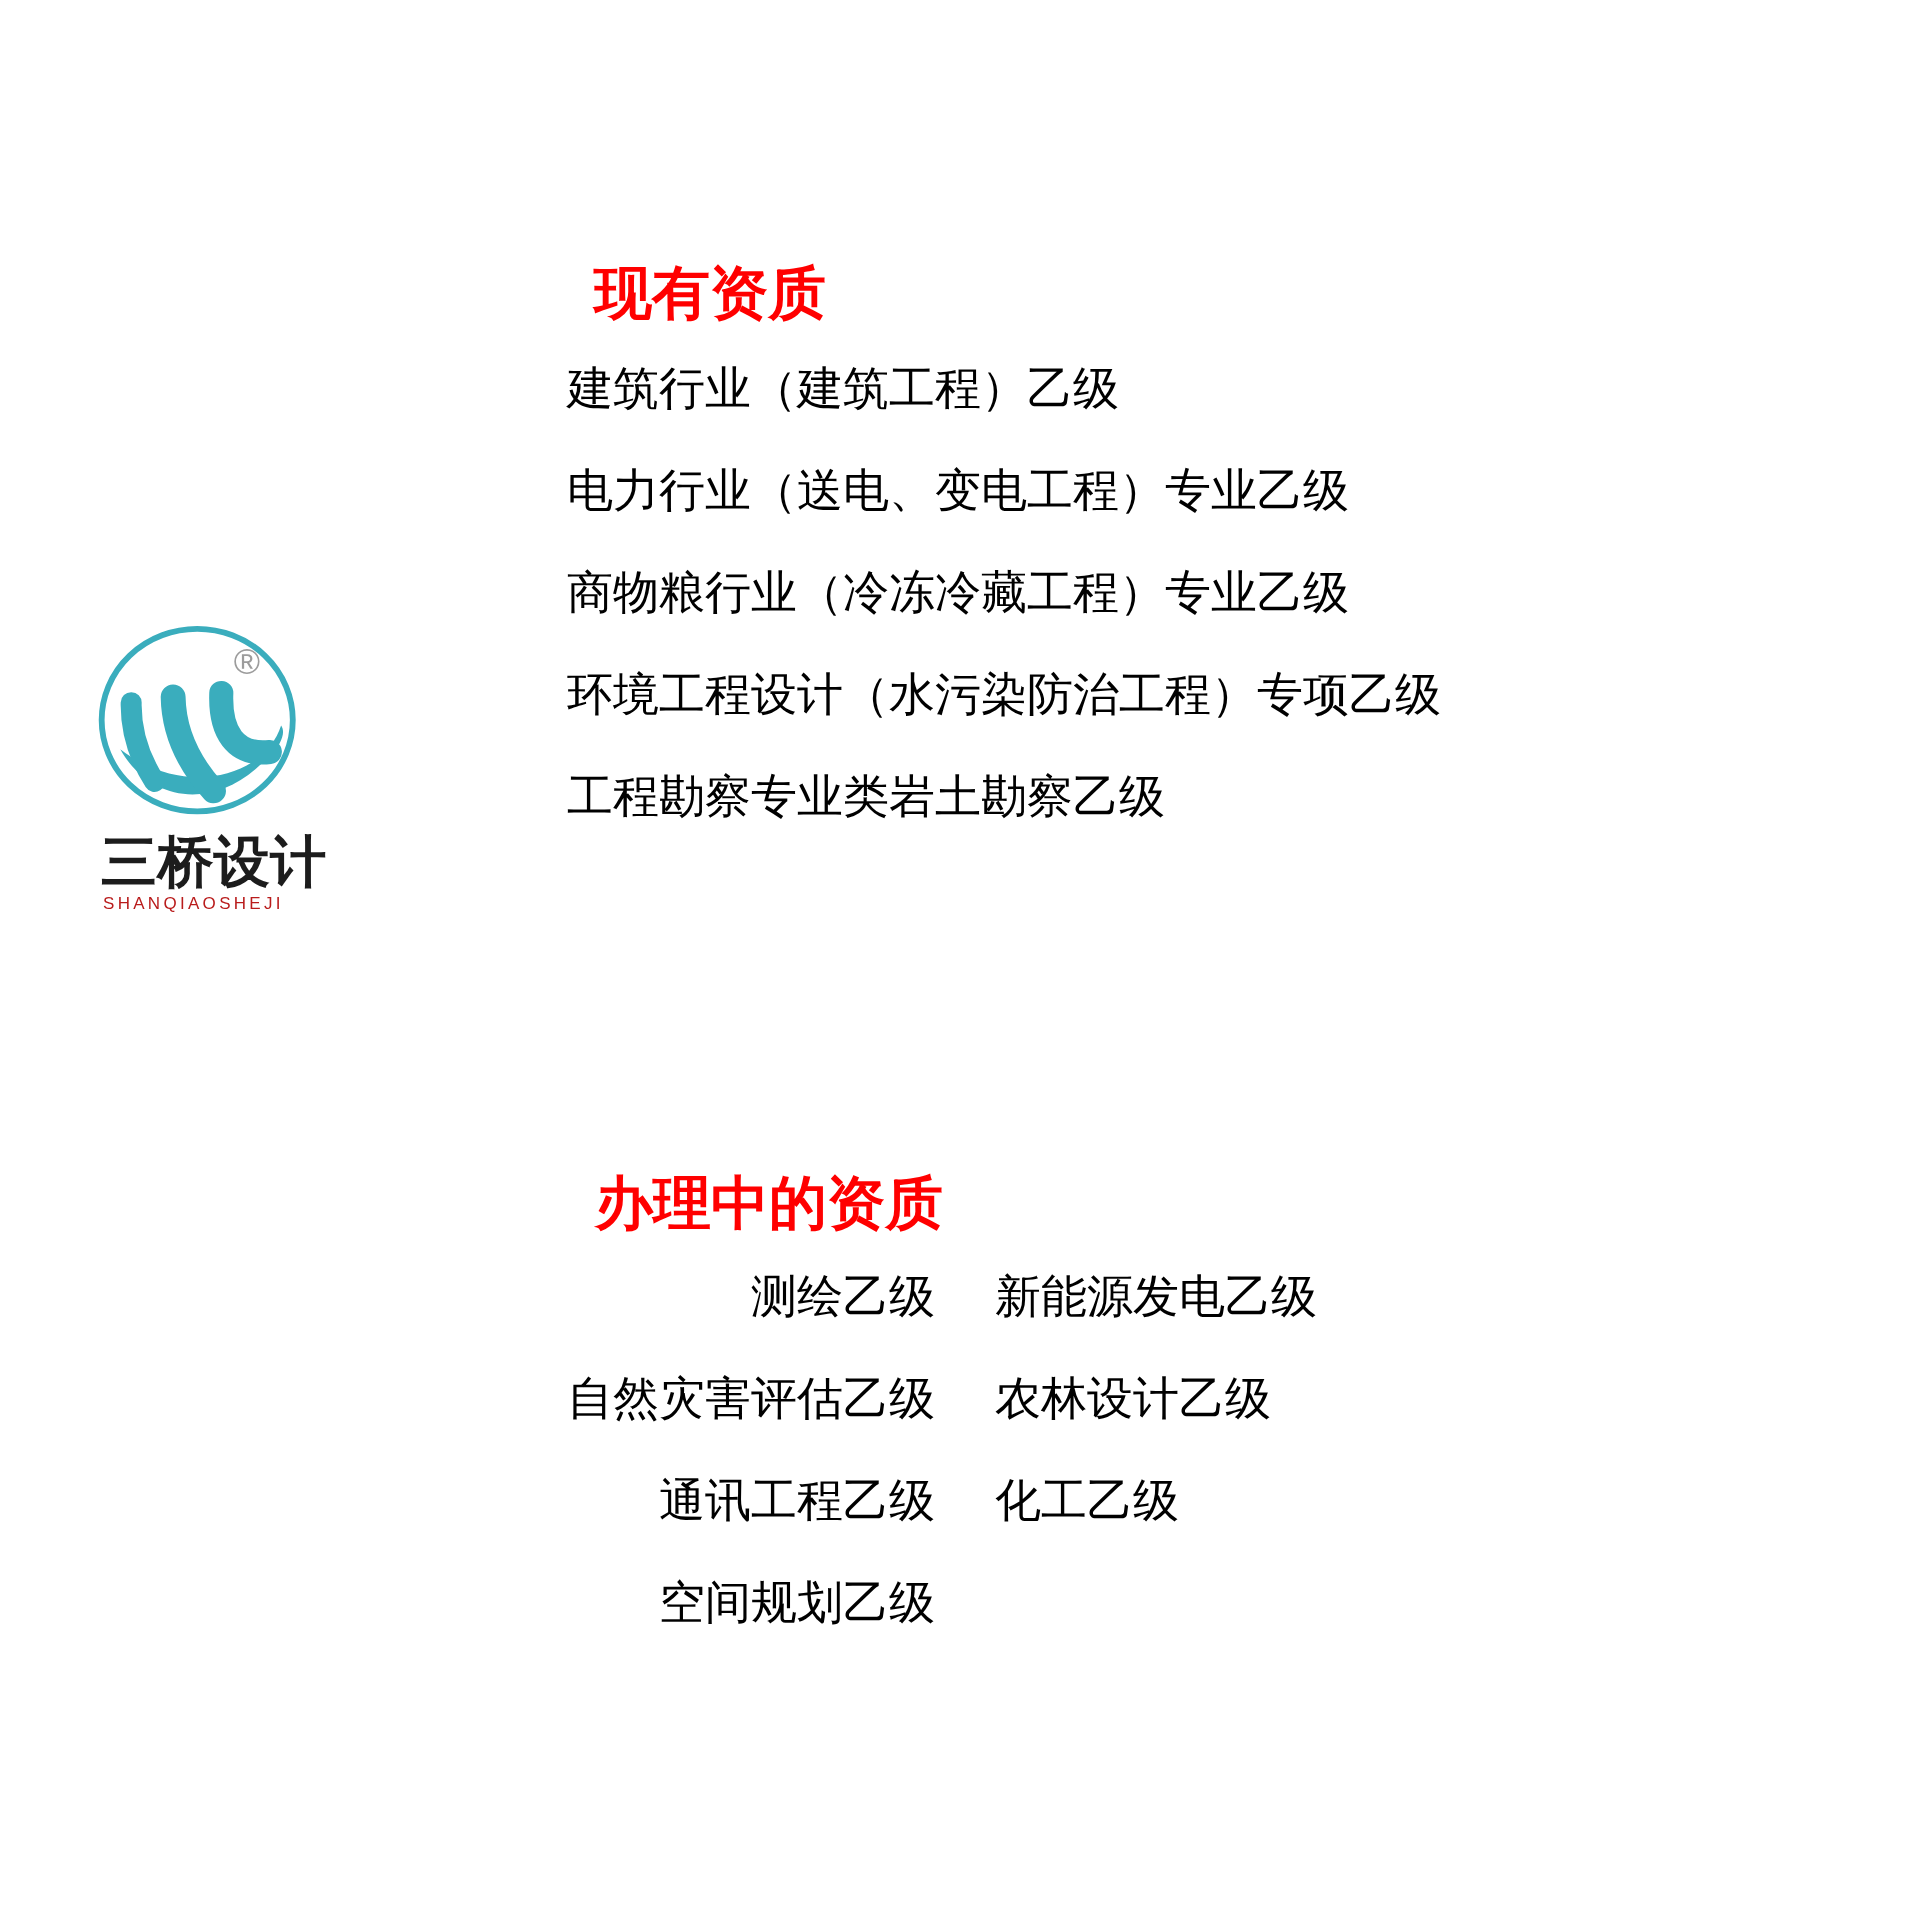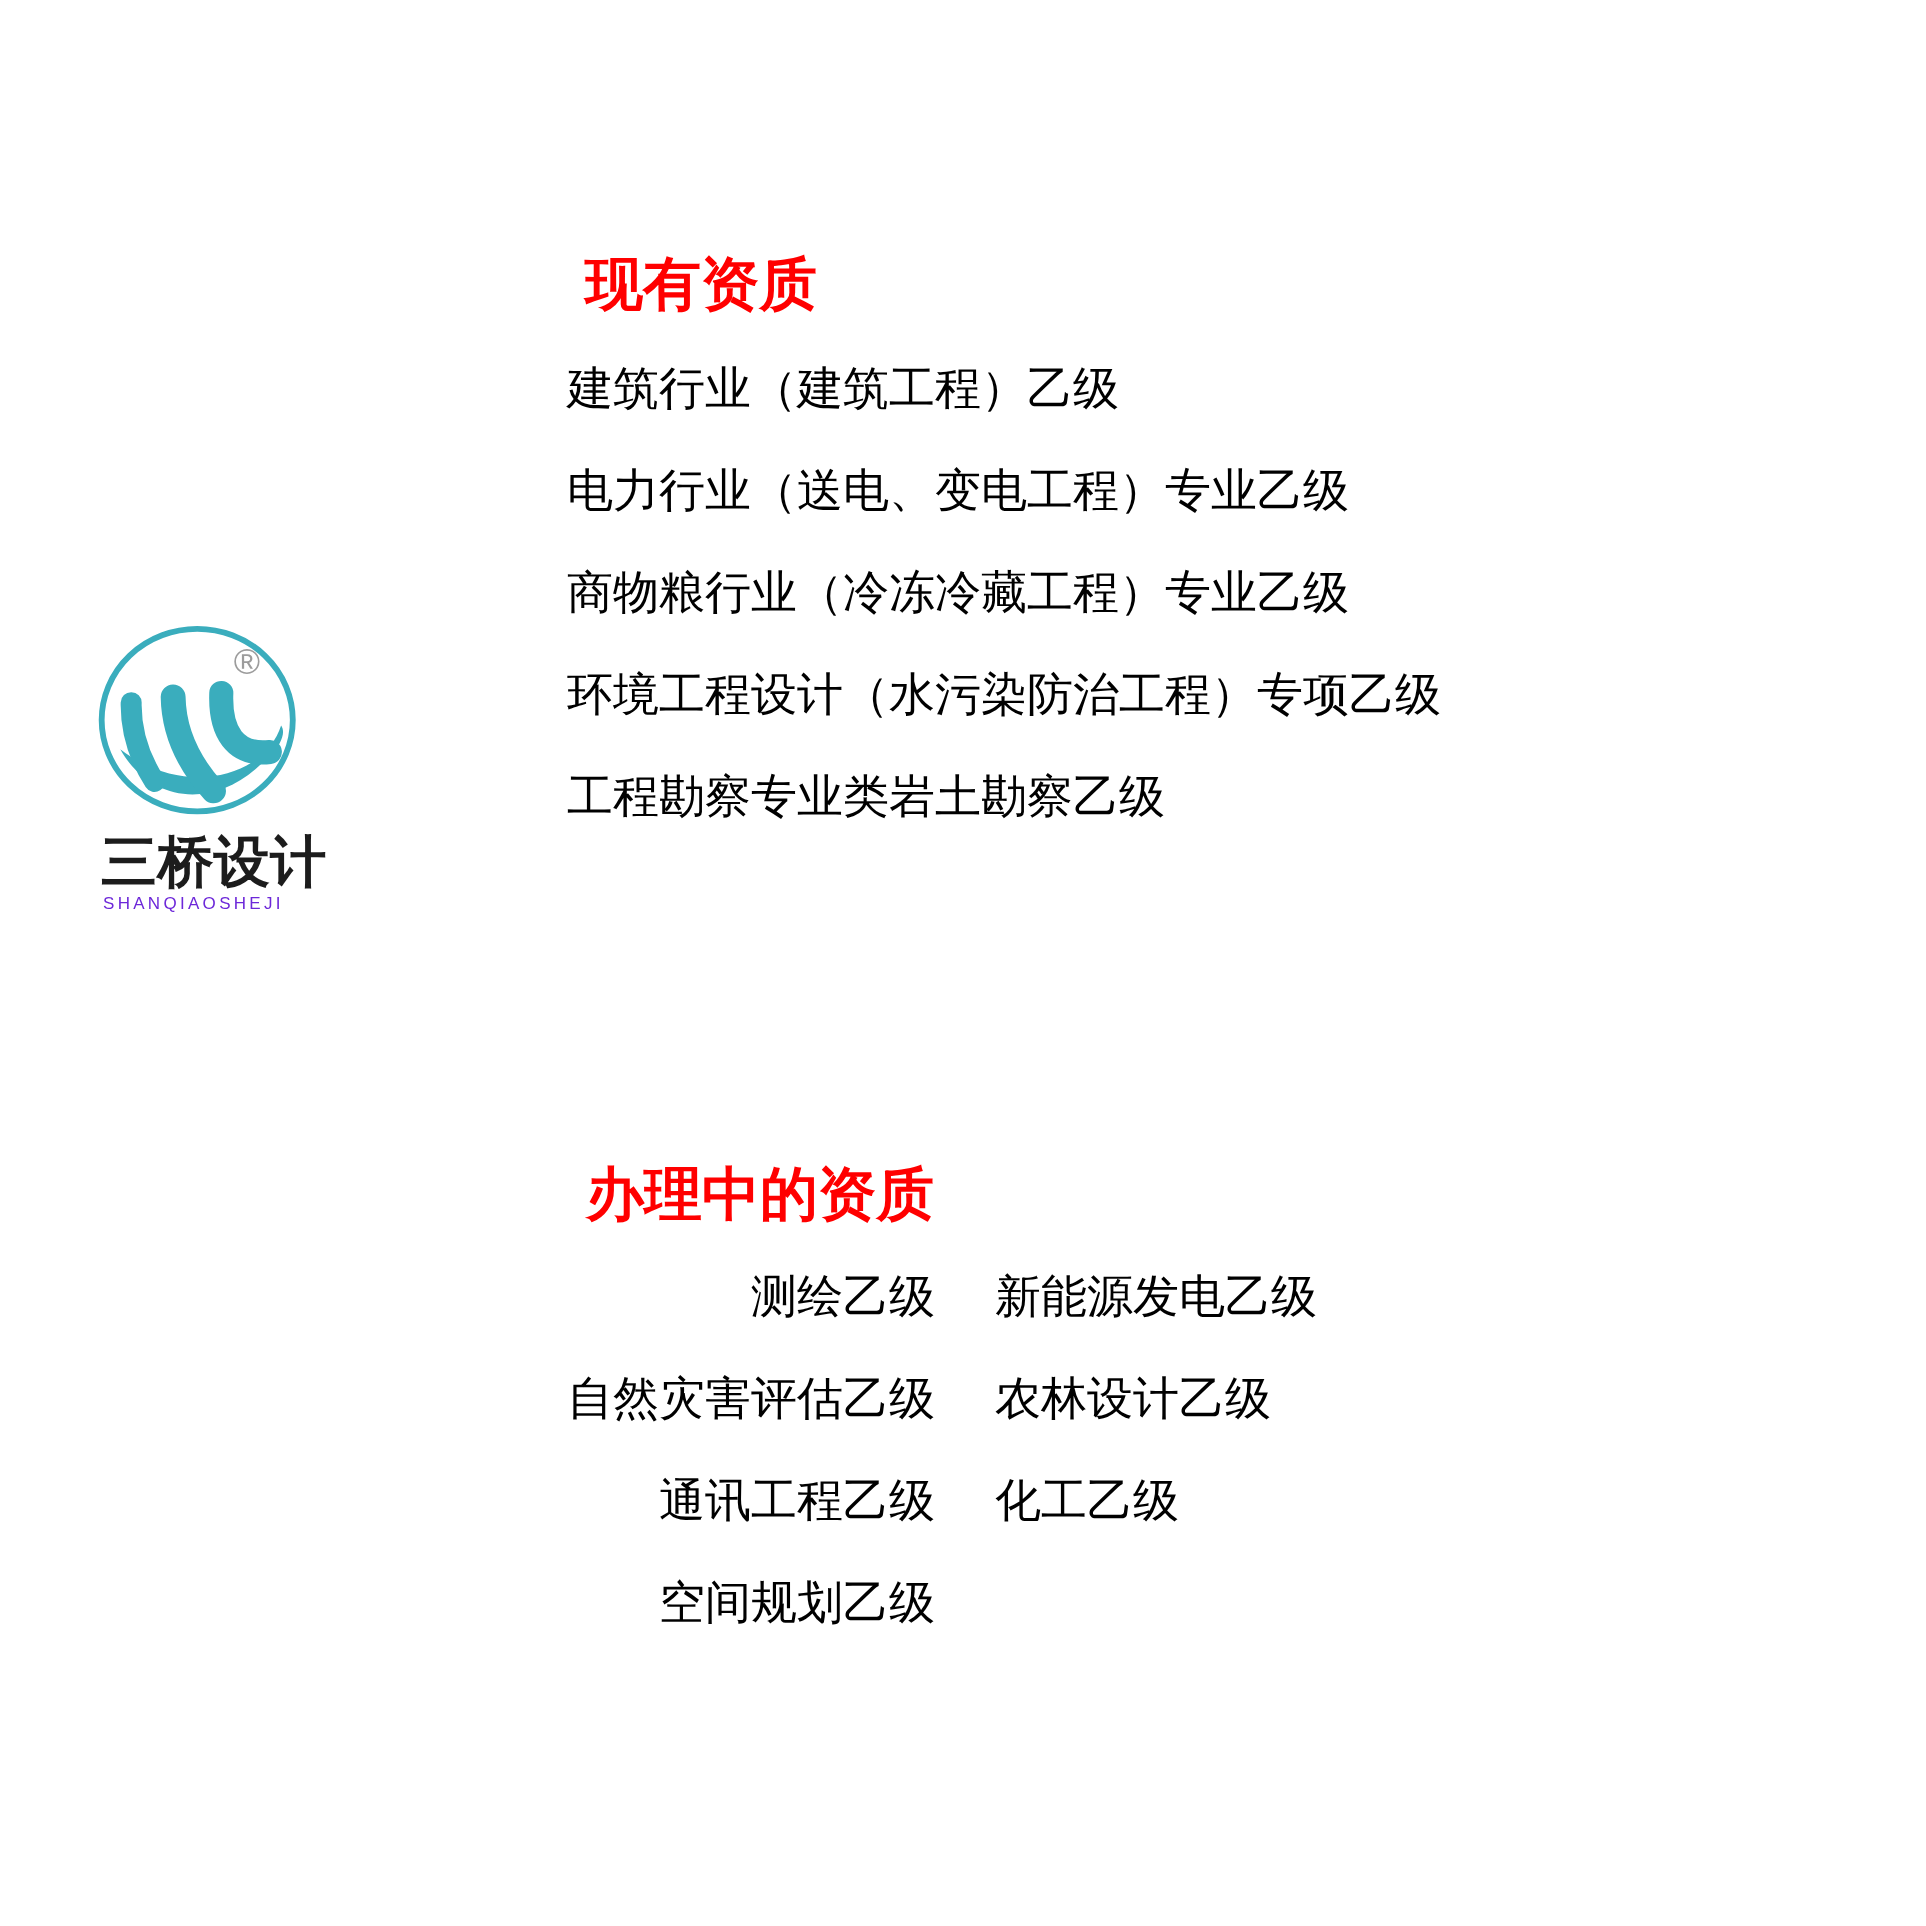--- a/index.html
+++ b/index.html
@@ -40,28 +40,28 @@
   .brand-en {
     position: absolute;
     left: 103px;
     top: 894px;
     width: 241px;
     font-family: "Liberation Sans", "DejaVu Sans", sans-serif;
     font-weight: 400;
     font-size: 17px;
     line-height: 20px;
     letter-spacing: 3.3px;
-    color: #6d28d9;
+    color: #b91c1c;
     white-space: nowrap;
   }
 
   
   .section-title {
     position: absolute;
-    margin: 0;
+    margin: 9px;
     font-size: 58px;
     line-height: 63px;
     font-weight: bold;
     color: #ff0000;
     white-space: nowrap;
   }
   .title-existing { left: 585px; top: 253px; }
   .title-pending  { left: 586px; top: 1163px; }
 
   

